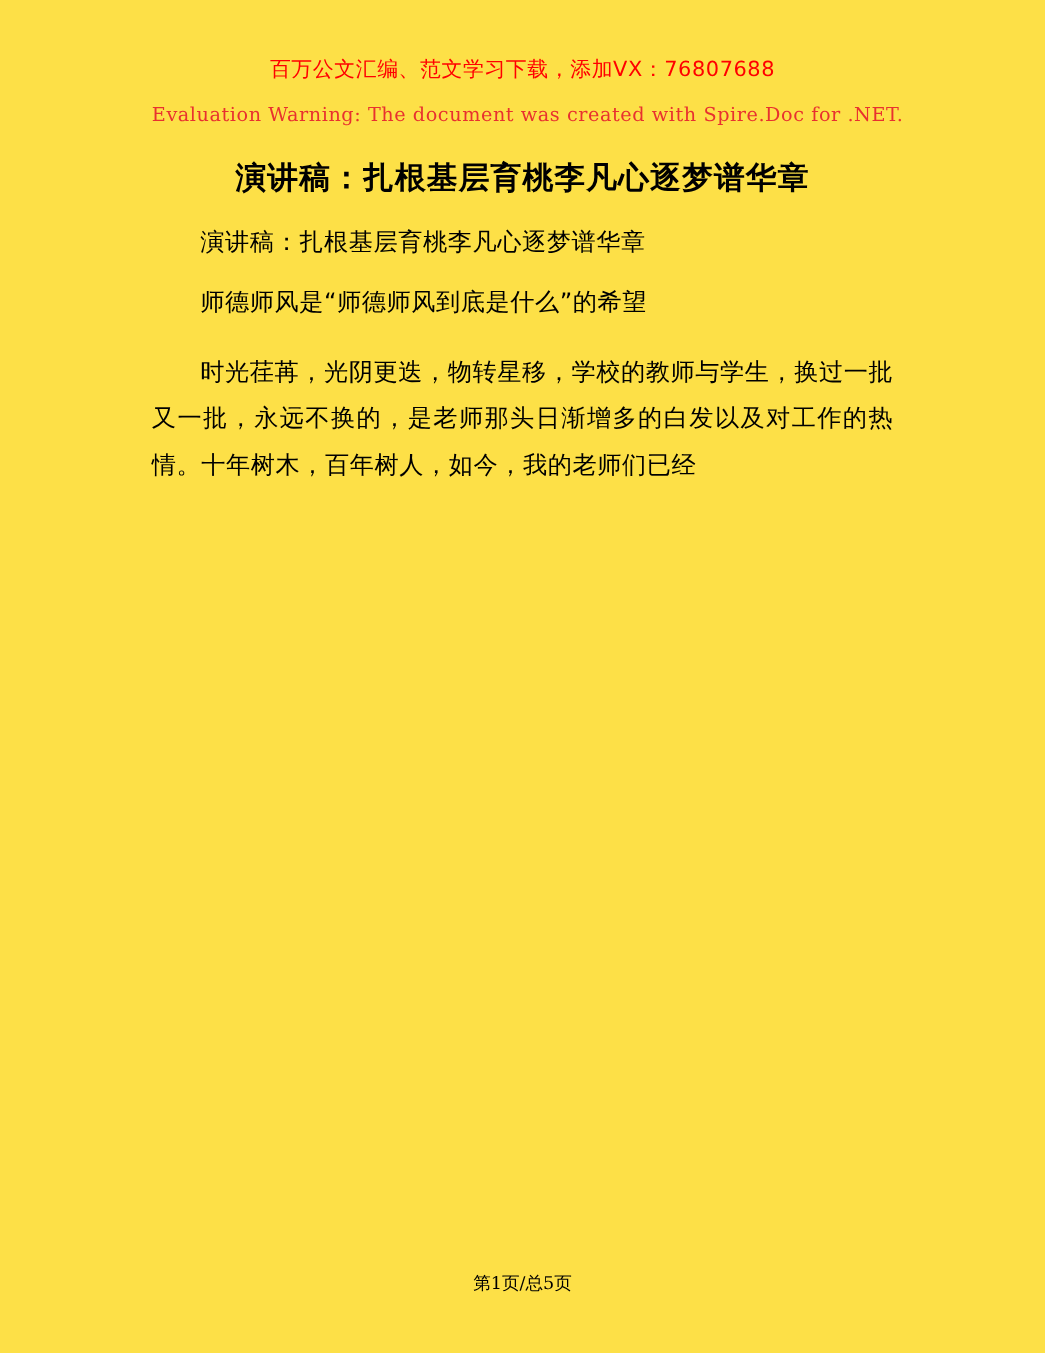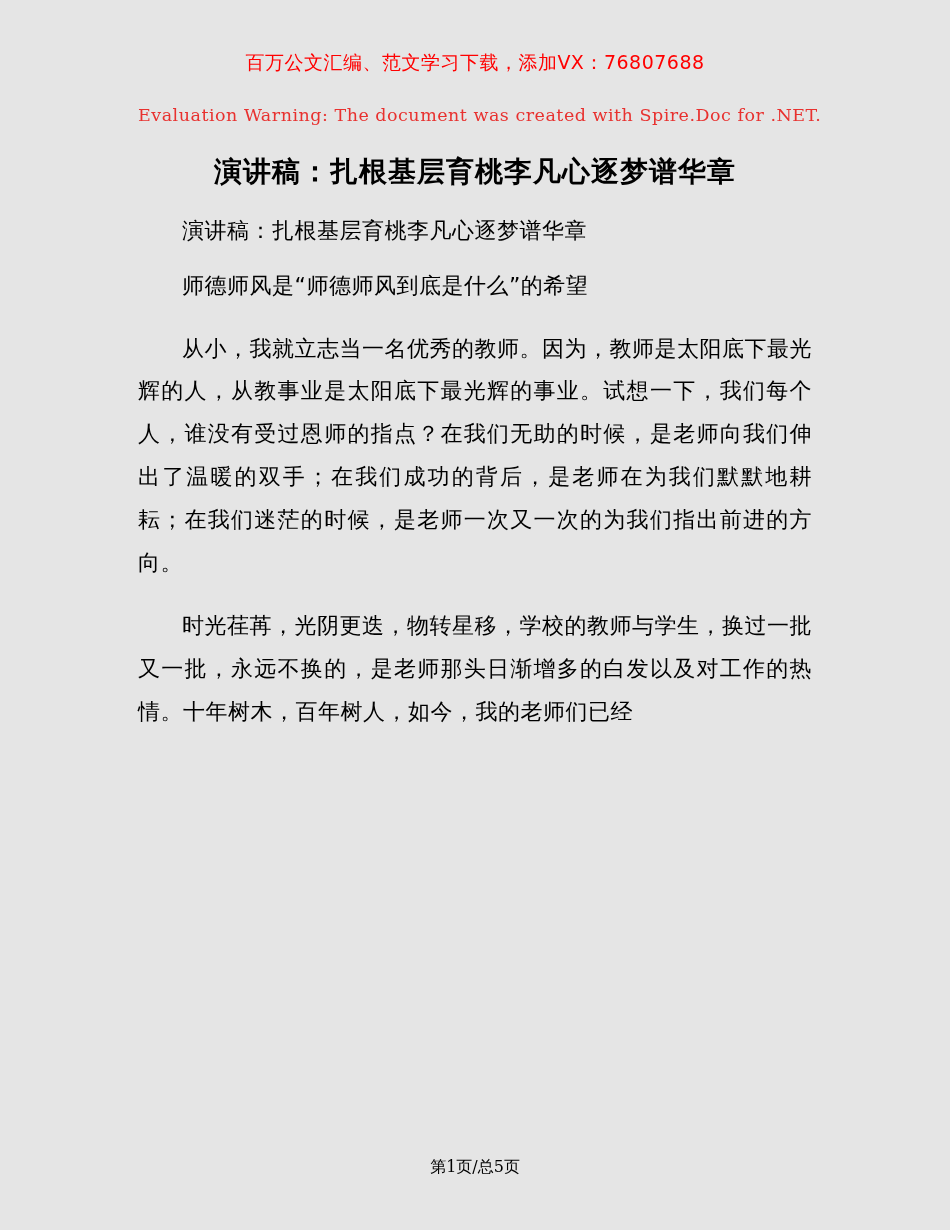--- a/index.html
+++ b/index.html
@@ -6,37 +6,37 @@
     margin: 0;
     padding: 0;
     background: #ffffff;
     font-family: "DejaVu Sans", "Liberation Sans", sans-serif;
   }
   .page {
     position: relative;
     width: 950px;
     height: 1230px;
     margin: 0 auto;
-    background: #e5e5e5;
+    background: #fde047;
     box-sizing: border-box;
     padding: 50px 138px 0 138px;
     overflow: hidden;
   }
   .promo-notice {
     color: #ff0000;
     font-size: 19px;
     text-align: center;
     letter-spacing: 0.5px;
     font-weight: 400;
   }
   .evaluation-warning {
     color: #e8312f;
     font-size: 17.5px;
     text-align: left;
-    margin-top: 29px;
+    margin-top: 19px;
     font-family: "DejaVu Serif", "Liberation Serif", serif;
     letter-spacing: 0.5px;
     white-space: nowrap;
   }
   .doc-title {
     color: #000000;
     font-size: 28px;
     font-weight: 700;
     text-align: center;
     margin-top: 28px;
@@ -80,20 +80,19 @@
   <div class="evaluation-warning">Evaluation Warning: The document was created with Spire.Doc for .NET.</div>
 
   <h1 class="doc-title">演讲稿：扎根基层育桃李凡心逐梦谱华章</h1>
 
   <div class="doc-body">
     <p class="para lead">演讲稿：扎根基层育桃李凡心逐梦谱华章</p>
 
 
     <p class="para">师德师风是“师德师风到底是什么”的希望</p>
 
-    <p class="para">从小，我就立志当一名优秀的教师。因为，教师是太阳底下最光辉的人，从教事业是太阳底下最光辉的事业。试想一下，我们每个人，谁没有受过恩师的指点？在我们无助的时候，是老师向我们伸出了温暖的双手；在我们成功的背后，是老师在为我们默默地耕耘；在我们迷茫的时候，是老师一次又一次的为我们指出前进的方向。</p>
 
     <p class="para">时光荏苒，光阴更迭，物转星移，学校的教师与学生，换过一批又一批，永远不换的，是老师那头日渐增多的白发以及对工作的热情。十年树木，百年树人，如今，我的老师们已经</p>
   </div>
 
   <div class="page-footer">第1页/总5页</div>
 
 </div>
 
 </body></html>

